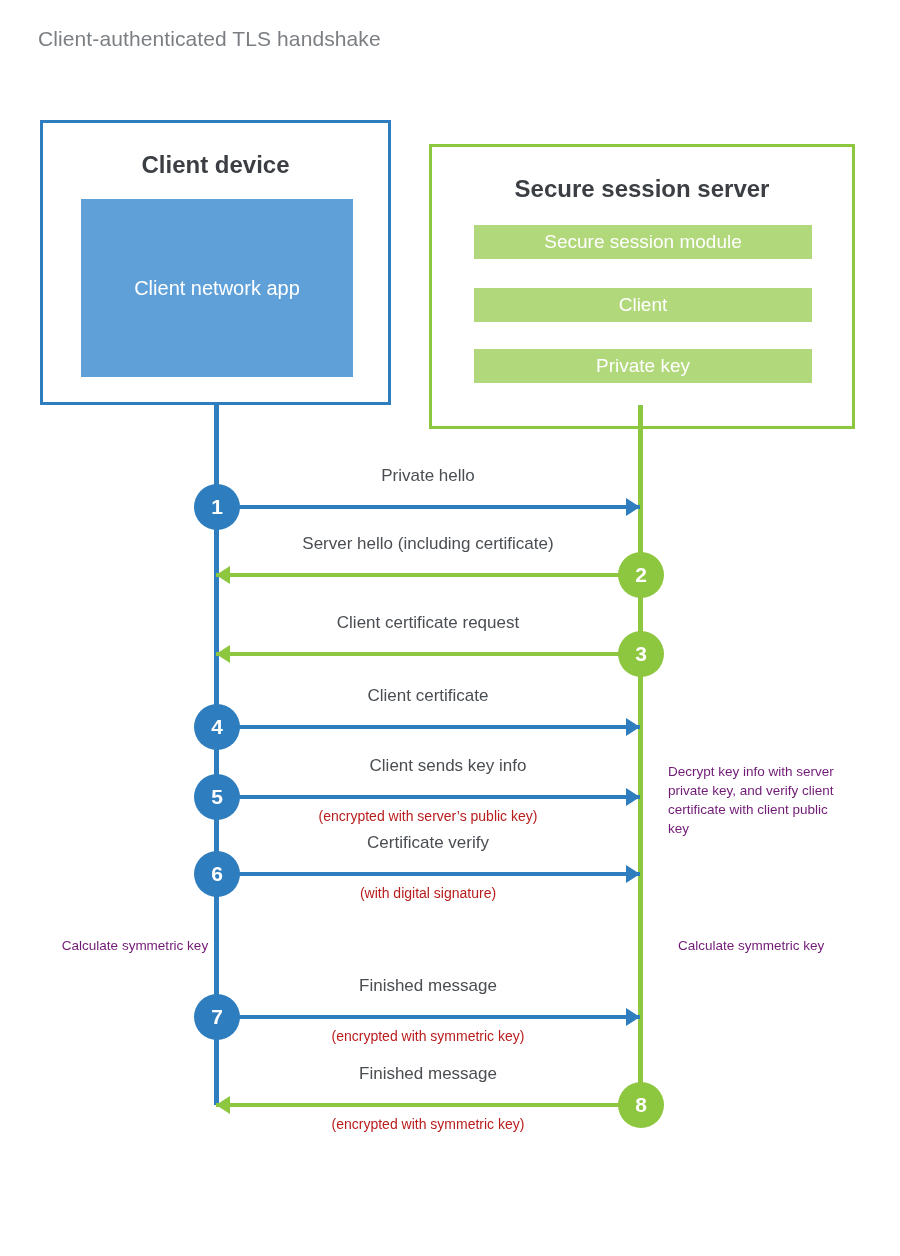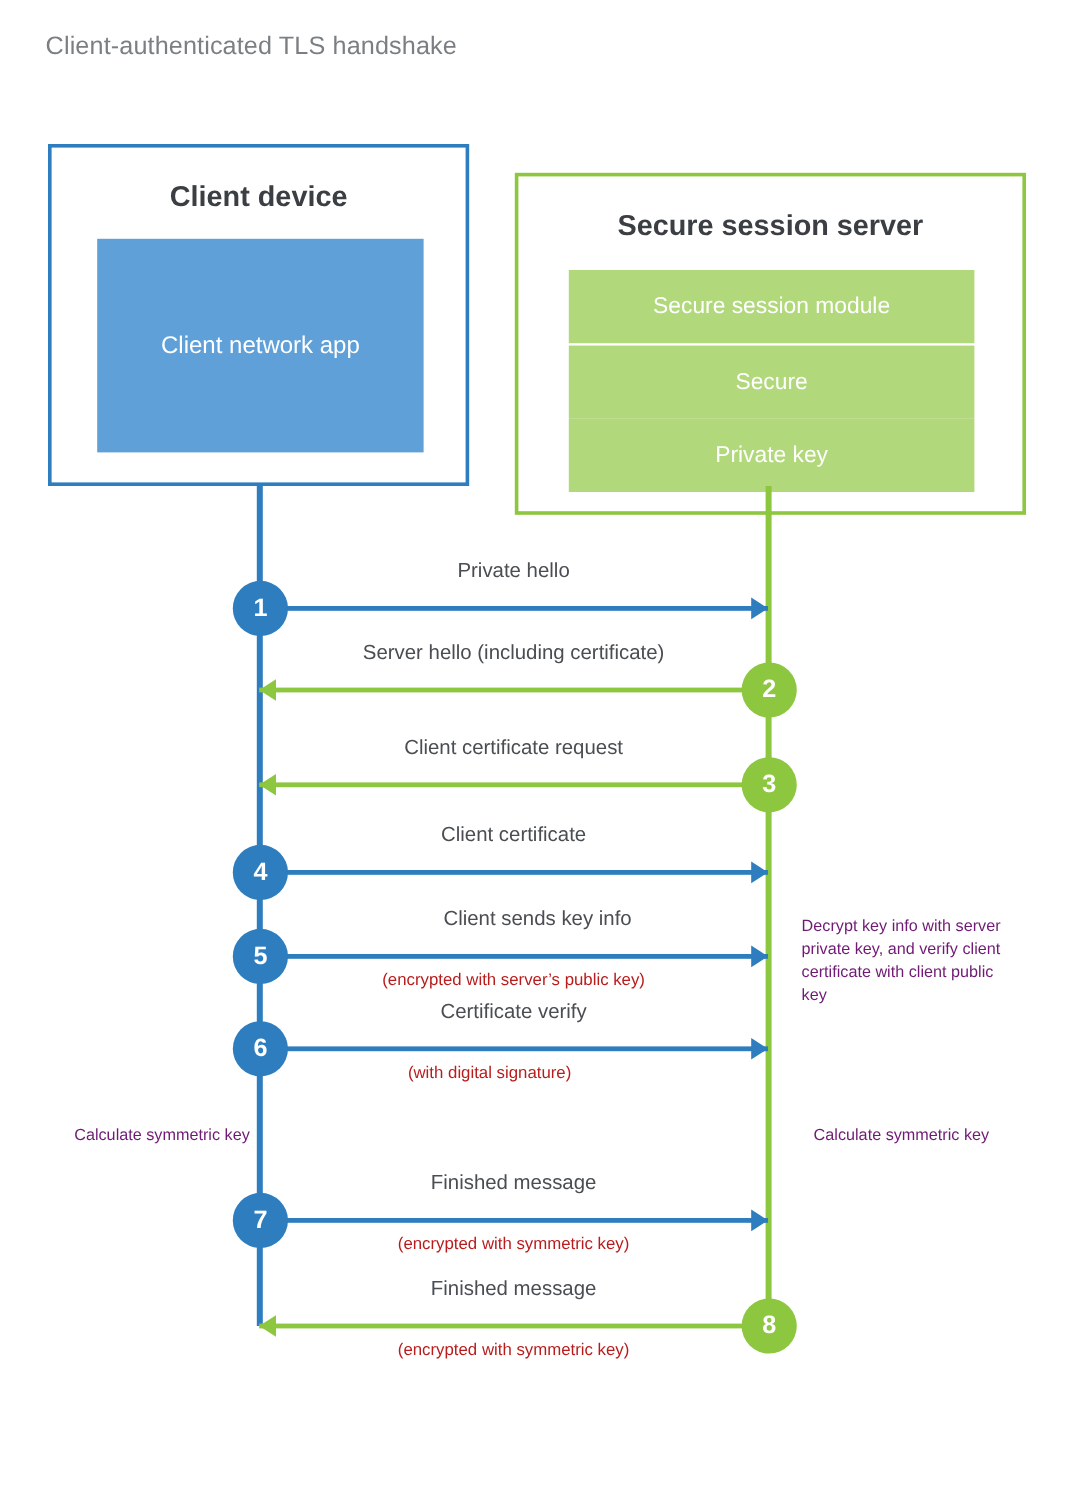--- a/index.html
+++ b/index.html
@@ -78,21 +78,21 @@
     color: #ffffff;
     font-size: 20px;
     line-height: 1.35;
     padding: 0 12px;
     box-sizing: border-box;
   }
   .server-item {
     position: absolute;
     left: 42px;
     width: 338px;
-    height: 61px;
+    height: 34px;
     background: #B2D87C;
     display: flex;
     align-items: center;
     justify-content: center;
     color: #ffffff;
     font-size: 19px;
   }
   .server-item.i0 { top: 78px; }
   .server-item.i1 { top: 141px; }
   .server-item.i2 { top: 202px; }
@@ -205,21 +205,21 @@
   <div class="page-title">Client-authenticated TLS handshake</div>
 
   <div class="actor-box" id="client-box">
     <div class="actor-title">Client device</div>
     <div class="client-app-block">Client network app</div>
   </div>
 
   <div class="actor-box" id="server-box">
     <div class="actor-title">Secure session server</div>
     <div class="server-item i0">Secure session module</div>
-    <div class="server-item i1">Secure</div>
+    <div class="server-item i1">Client</div>
     <div class="server-item i2">Private key</div>
   </div>
 
   <div class="lifeline" id="client-lifeline"></div>
   <div class="lifeline" id="server-lifeline"></div>
 
   <div class="side-note right-note" id="note-decrypt">Decrypt key info with server private key, and verify client certificate with client public key</div>
   <div class="side-note left-note" id="note-calc-client">Calculate symmetric key</div>
   <div class="side-note right-note" id="note-calc-server">Calculate symmetric key</div>
 
@@ -253,21 +253,21 @@
         <div class="arrow-head right blue" style="left: 626px;"></div>
         <div class="step-badge blue">5</div>
         <div class="step-label main" style="left: 428px; margin-left: 20px;">Client sends key info</div>
         <div class="step-label sub" style="left: 428px;">(encrypted with server’s public key)</div>
       </div>
       <div class="step" style="top: 874px;">
         <div class="arrow-shaft blue" style="left: 216px; width: 424px;"></div>
         <div class="arrow-head right blue" style="left: 626px;"></div>
         <div class="step-badge blue">6</div>
         <div class="step-label main" style="left: 428px;">Certificate verify</div>
-        <div class="step-label sub" style="left: 408px;">(with digital signature)</div>
+        <div class="step-label sub" style="left: 428px;">(with digital signature)</div>
       </div>
       <div class="step" style="top: 1017px;">
         <div class="arrow-shaft blue" style="left: 216px; width: 424px;"></div>
         <div class="arrow-head right blue" style="left: 626px;"></div>
         <div class="step-badge blue">7</div>
         <div class="step-label main" style="left: 428px;">Finished message</div>
         <div class="step-label sub" style="left: 428px;">(encrypted with symmetric key)</div>
       </div>
       <div class="step" style="top: 1105px;">
         <div class="arrow-shaft green" style="left: 216px; width: 424px;"></div>

